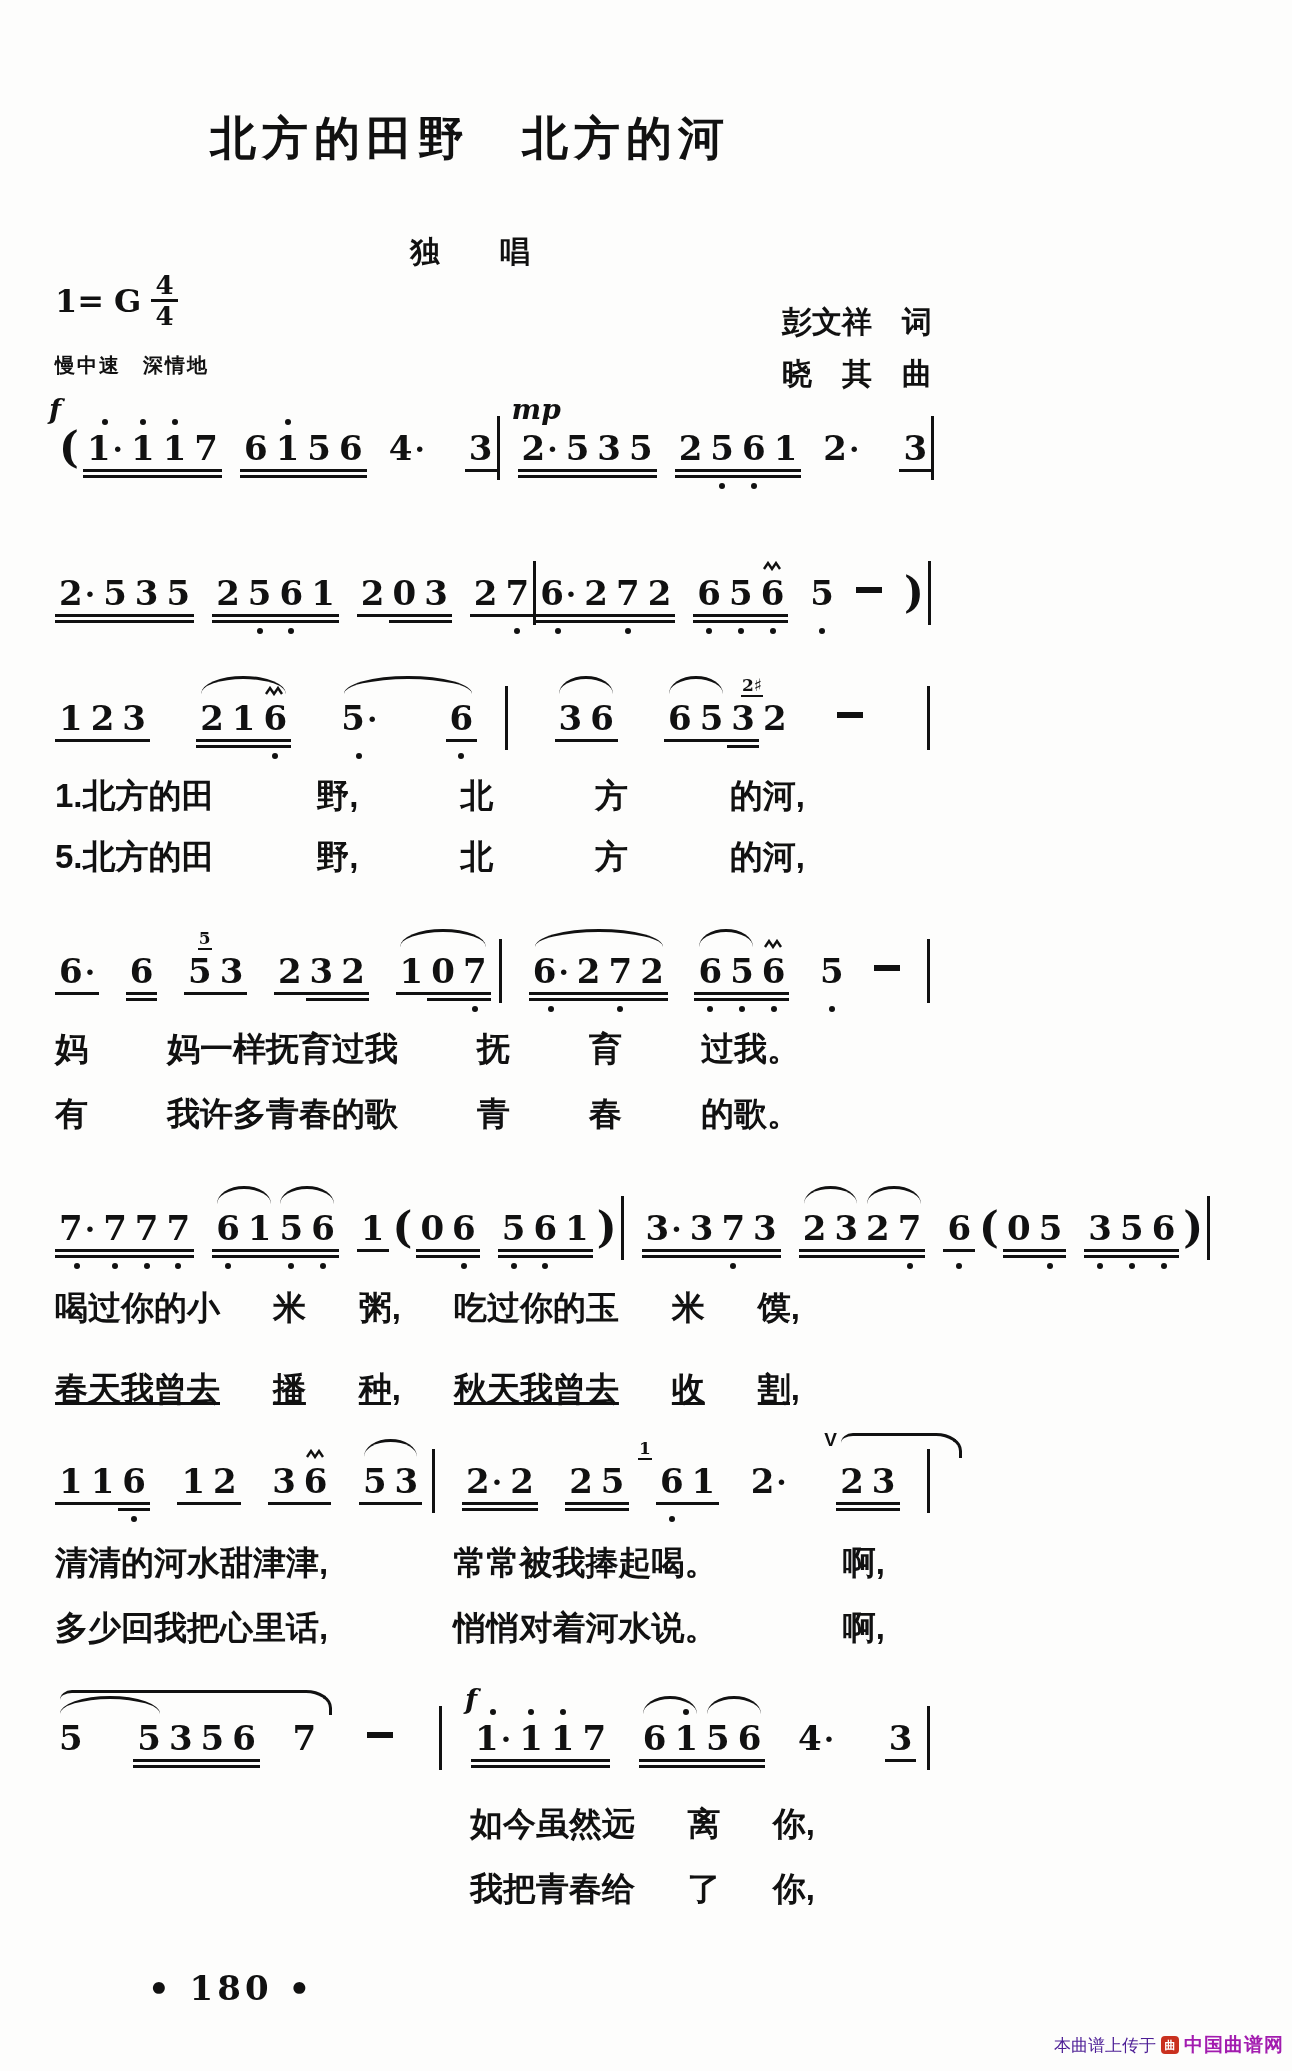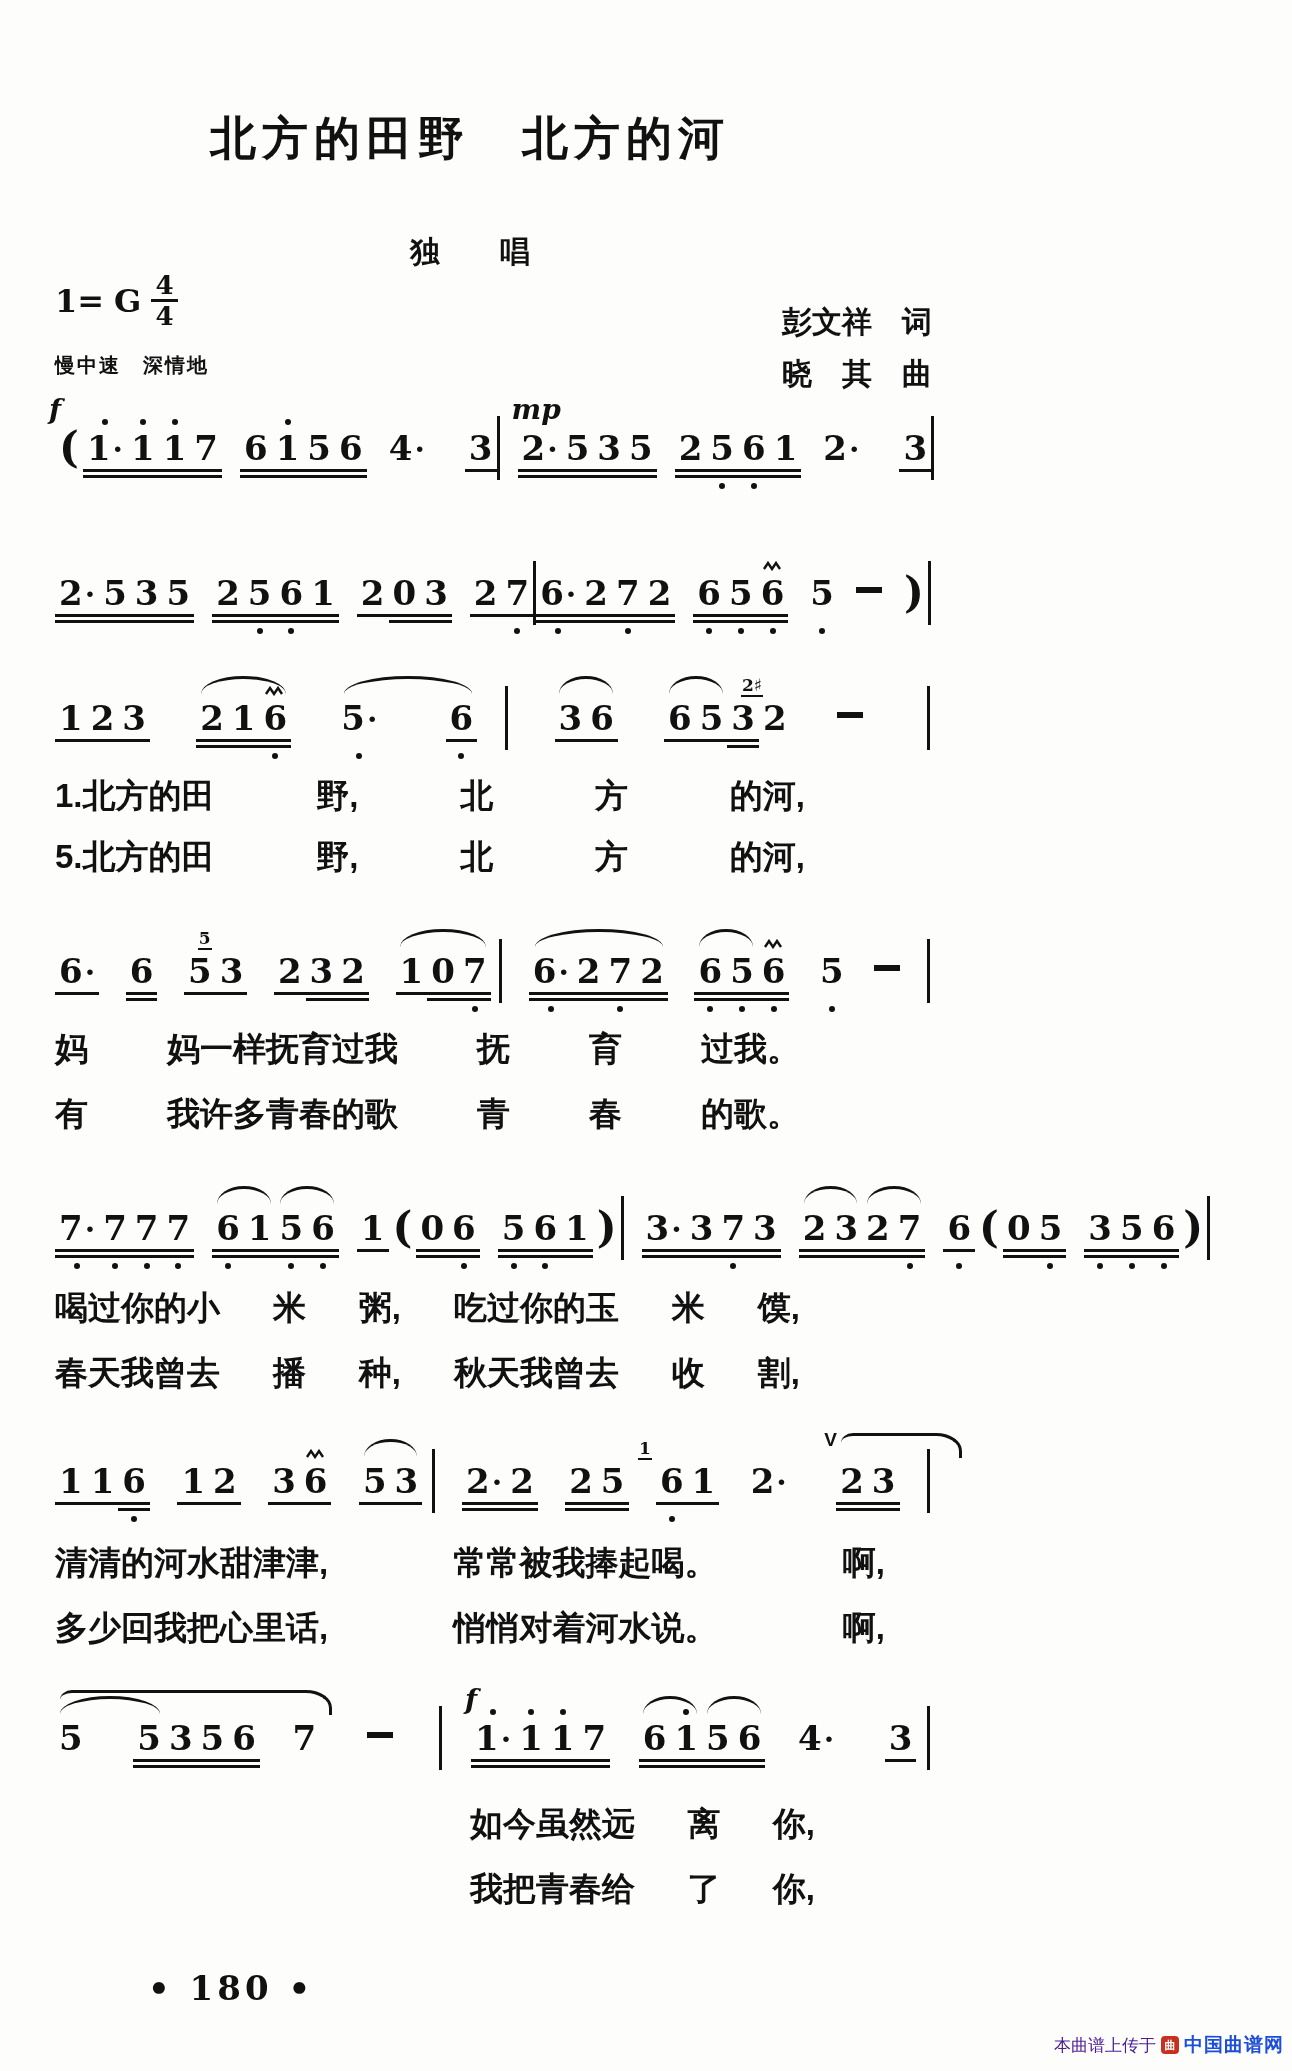--- a/index.html
+++ b/index.html
@@ -1060,21 +1060,21 @@
             <div class="vline"></div>
           </span></div>
         <div class="lyr" style="margin-left: 0px; width: 745px; margin-top: 14px;">
           <span class="seg">喝过你的小</span>
           <span class="seg">米</span>
           <span class="seg">粥,</span>
           <span class="seg">吃过你的玉</span>
           <span class="seg">米</span>
           <span class="seg">馍,</span>
         </div>
-        <div class="lyr" style="margin-left: 0px; width: 745px; margin-top: 20px;">
+        <div class="lyr" style="margin-left: 0px; width: 745px; margin-top: 36px; text-decoration: underline;">
           <span class="seg">春天我曾去</span>
           <span class="seg">播</span>
           <span class="seg">种,</span>
           <span class="seg">秋天我曾去</span>
           <span class="seg">收</span>
           <span class="seg">割,</span>
         </div>
         <div class="slur" style="left: 161.891px; width: 53.8422px; top: 16px;"></div>
         <div class="slur" style="left: 225.235px; width: 53.8422px; top: 16px;"></div>
         <div class="slur" style="left: 748.501px; width: 53.8422px; top: 16px;"></div>
@@ -1392,15 +1392,15 @@
         <div class="slur" style="left: 588.485px; width: 53.8422px; top: 16px;"></div>
         <div class="slur" style="left: 651.829px; width: 53.8422px; top: 16px;"></div>
       </div>
     </div>
 
   <div class="page-num">• 180 •</div>
 
   <div class="watermark">
     <span class="wm-prefix">本曲谱上传于</span>
     <span class="wm-logo" style="background: rgb(201, 49, 31);">曲</span>
-    <span class="wm-site" style="color: #1d4ed8;">中国曲谱网</span>
+    <span class="wm-site" style="color: #a21caf;">中国曲谱网</span>
   </div>
 </div>
 
 </body></html>

